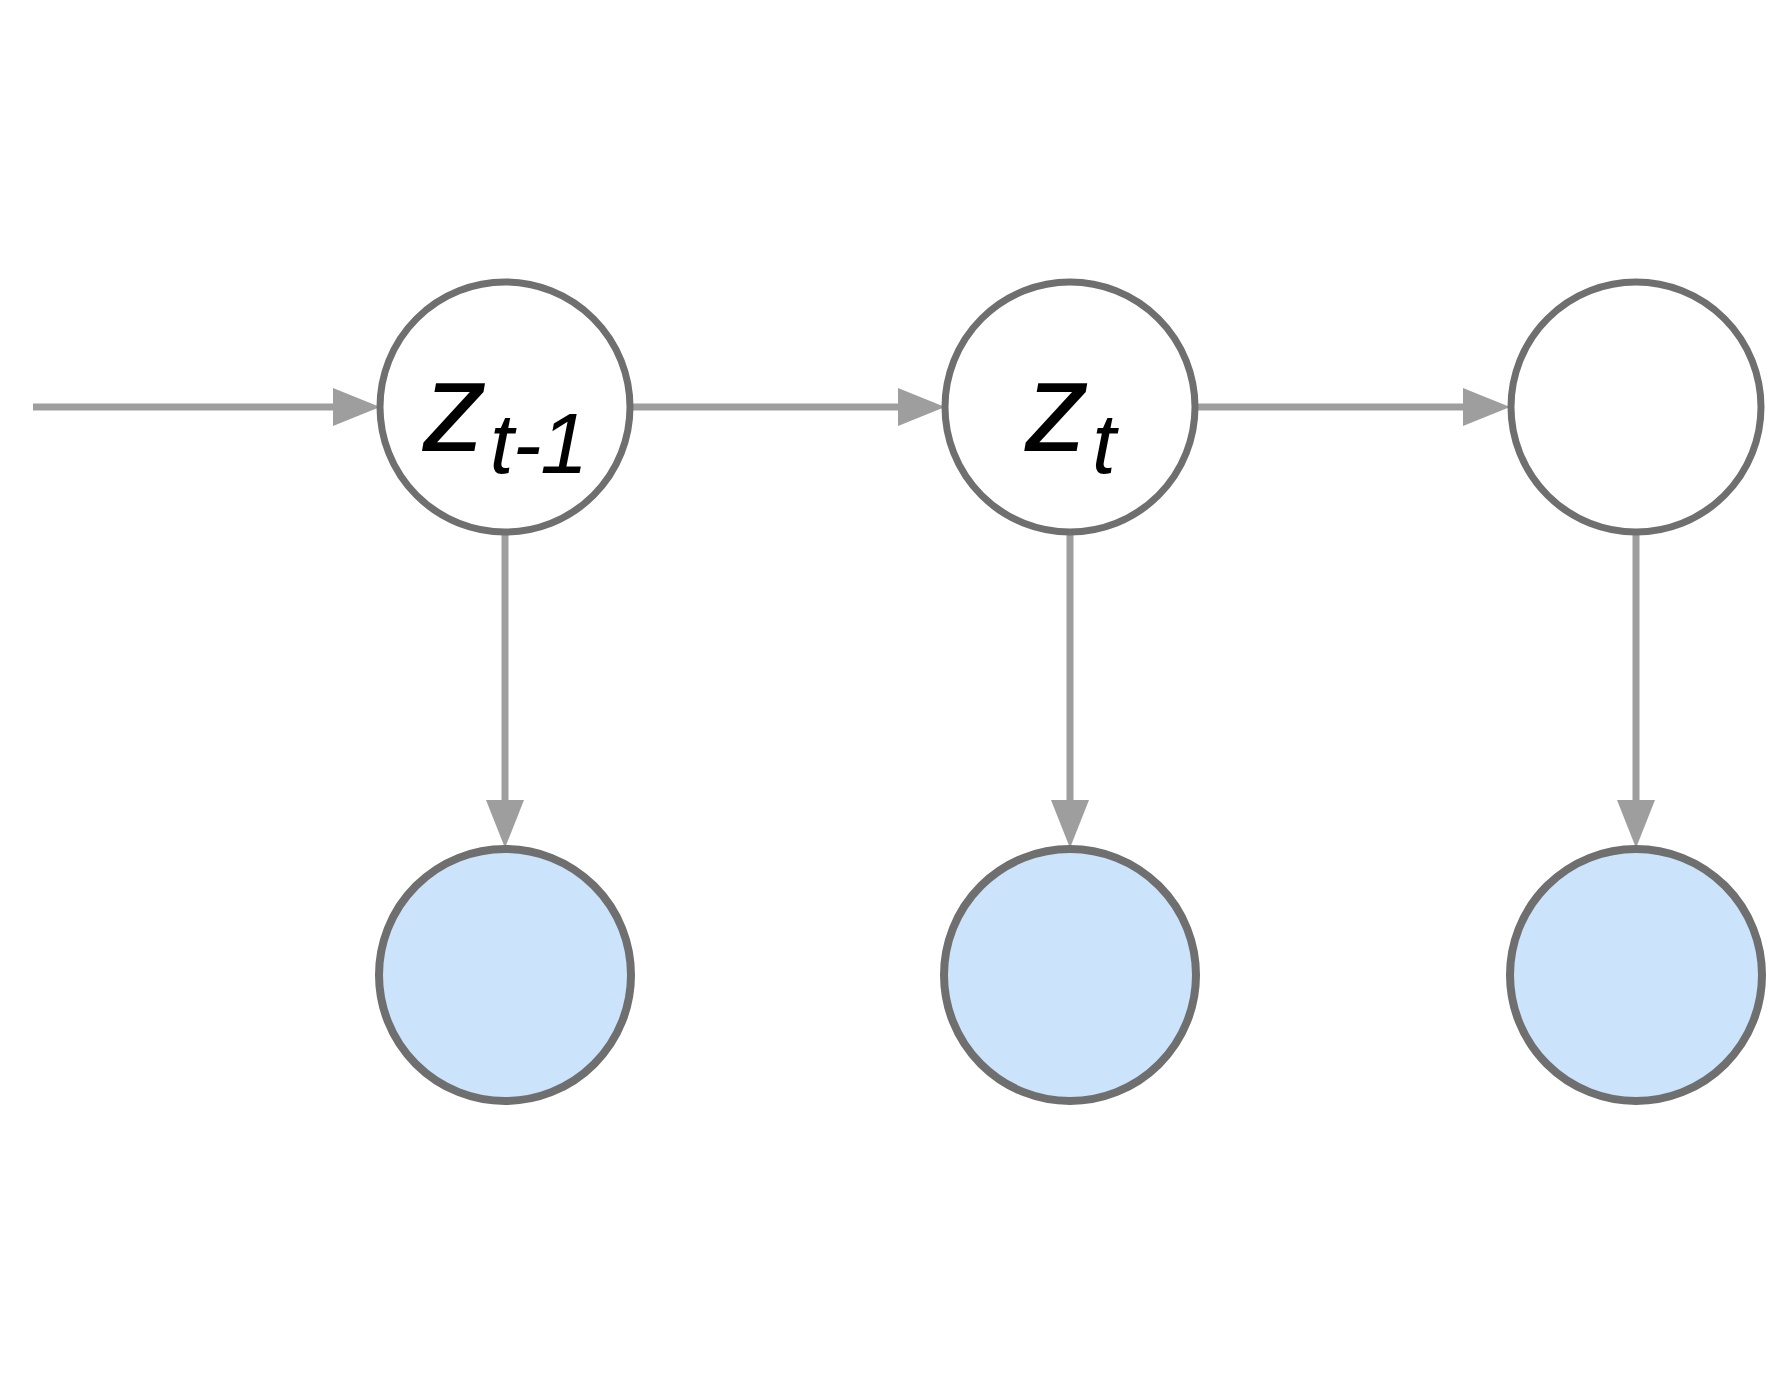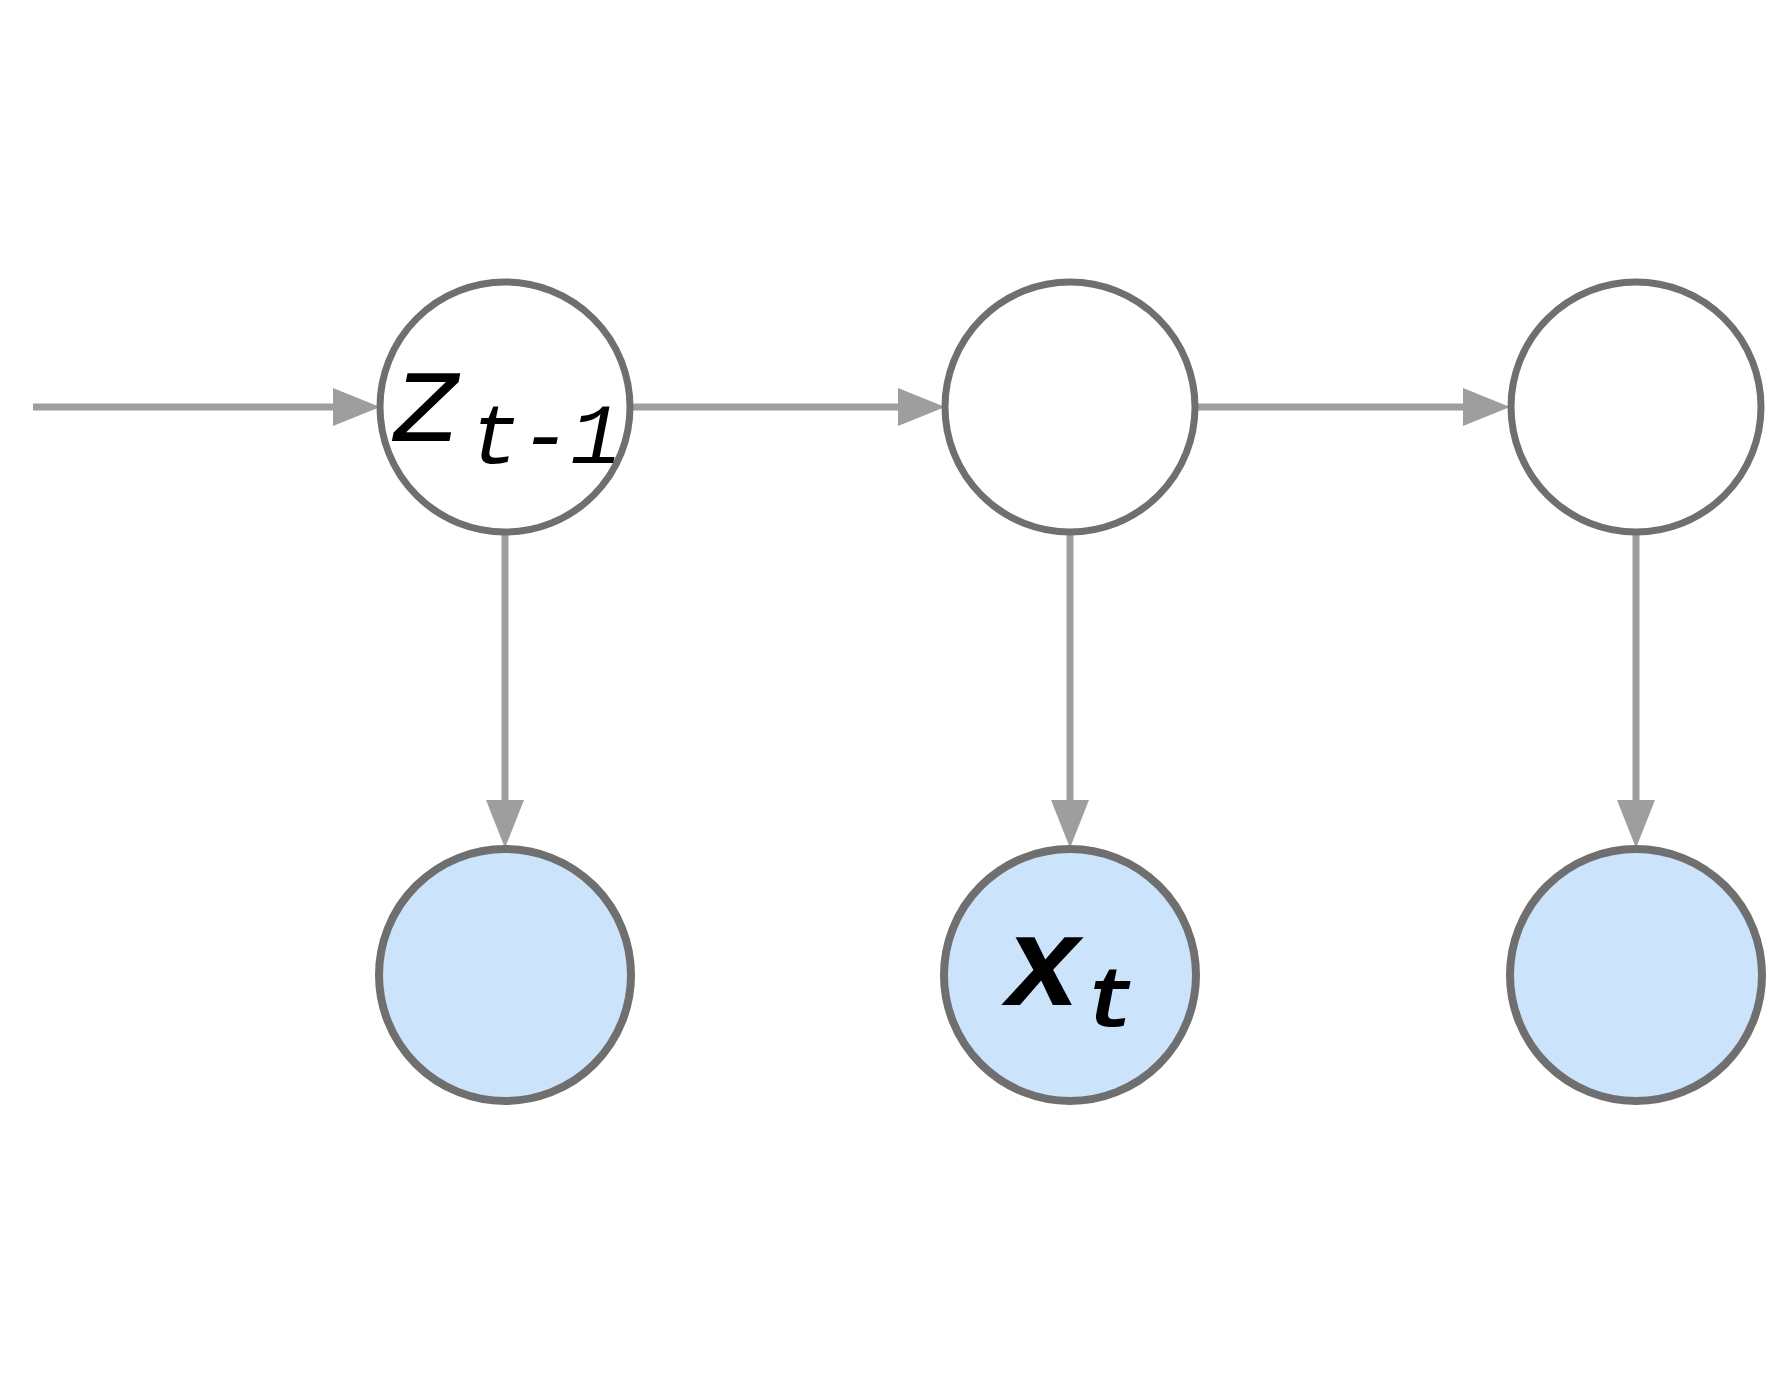--- a/index.html
+++ b/index.html
@@ -6,21 +6,21 @@
     margin: 0;
     padding: 0;
     background: #ffffff;
   }
   .stage {
     position: relative;
     width: 1791px;
     height: 1383px;
     background: #ffffff;
     overflow: hidden;
-    font-family: Liberation Mono, monospace;
+    font-family: Liberation Sans, sans-serif;
   }
   .stage svg {
     position: absolute;
     left: 0;
     top: 0;
   }
   .edge-line {
     stroke-width: 7;
     fill: none;
   }
@@ -102,17 +102,17 @@
     <circle class="node-circle latent" cx="1636" cy="407" r="125" stroke="#6f6f6f" fill="#ffffff"></circle>
 
     <circle class="node-circle observed" cx="505" cy="975" r="126" stroke="#6f6f6f" fill="#cbe3fb"></circle>
     <circle class="node-circle observed" cx="1070" cy="975" r="126" stroke="#6f6f6f" fill="#cbe3fb"></circle>
     <circle class="node-circle observed" cx="1636" cy="975" r="126" stroke="#6f6f6f" fill="#cbe3fb"></circle>
   </svg>
 
   <div class="node-label latent pos-z1">
     <span class="main">z</span><span class="sub">t-1</span>
   </div>
-  <div class="node-label observed pos-x2">
-    <span class="main">x</span><span class="sub">t</span>
+  <div class="node-label latent pos-z2">
+    <span class="main">z</span><span class="sub">t</span>
   </div>
 
 </div>
 
 </body></html>

